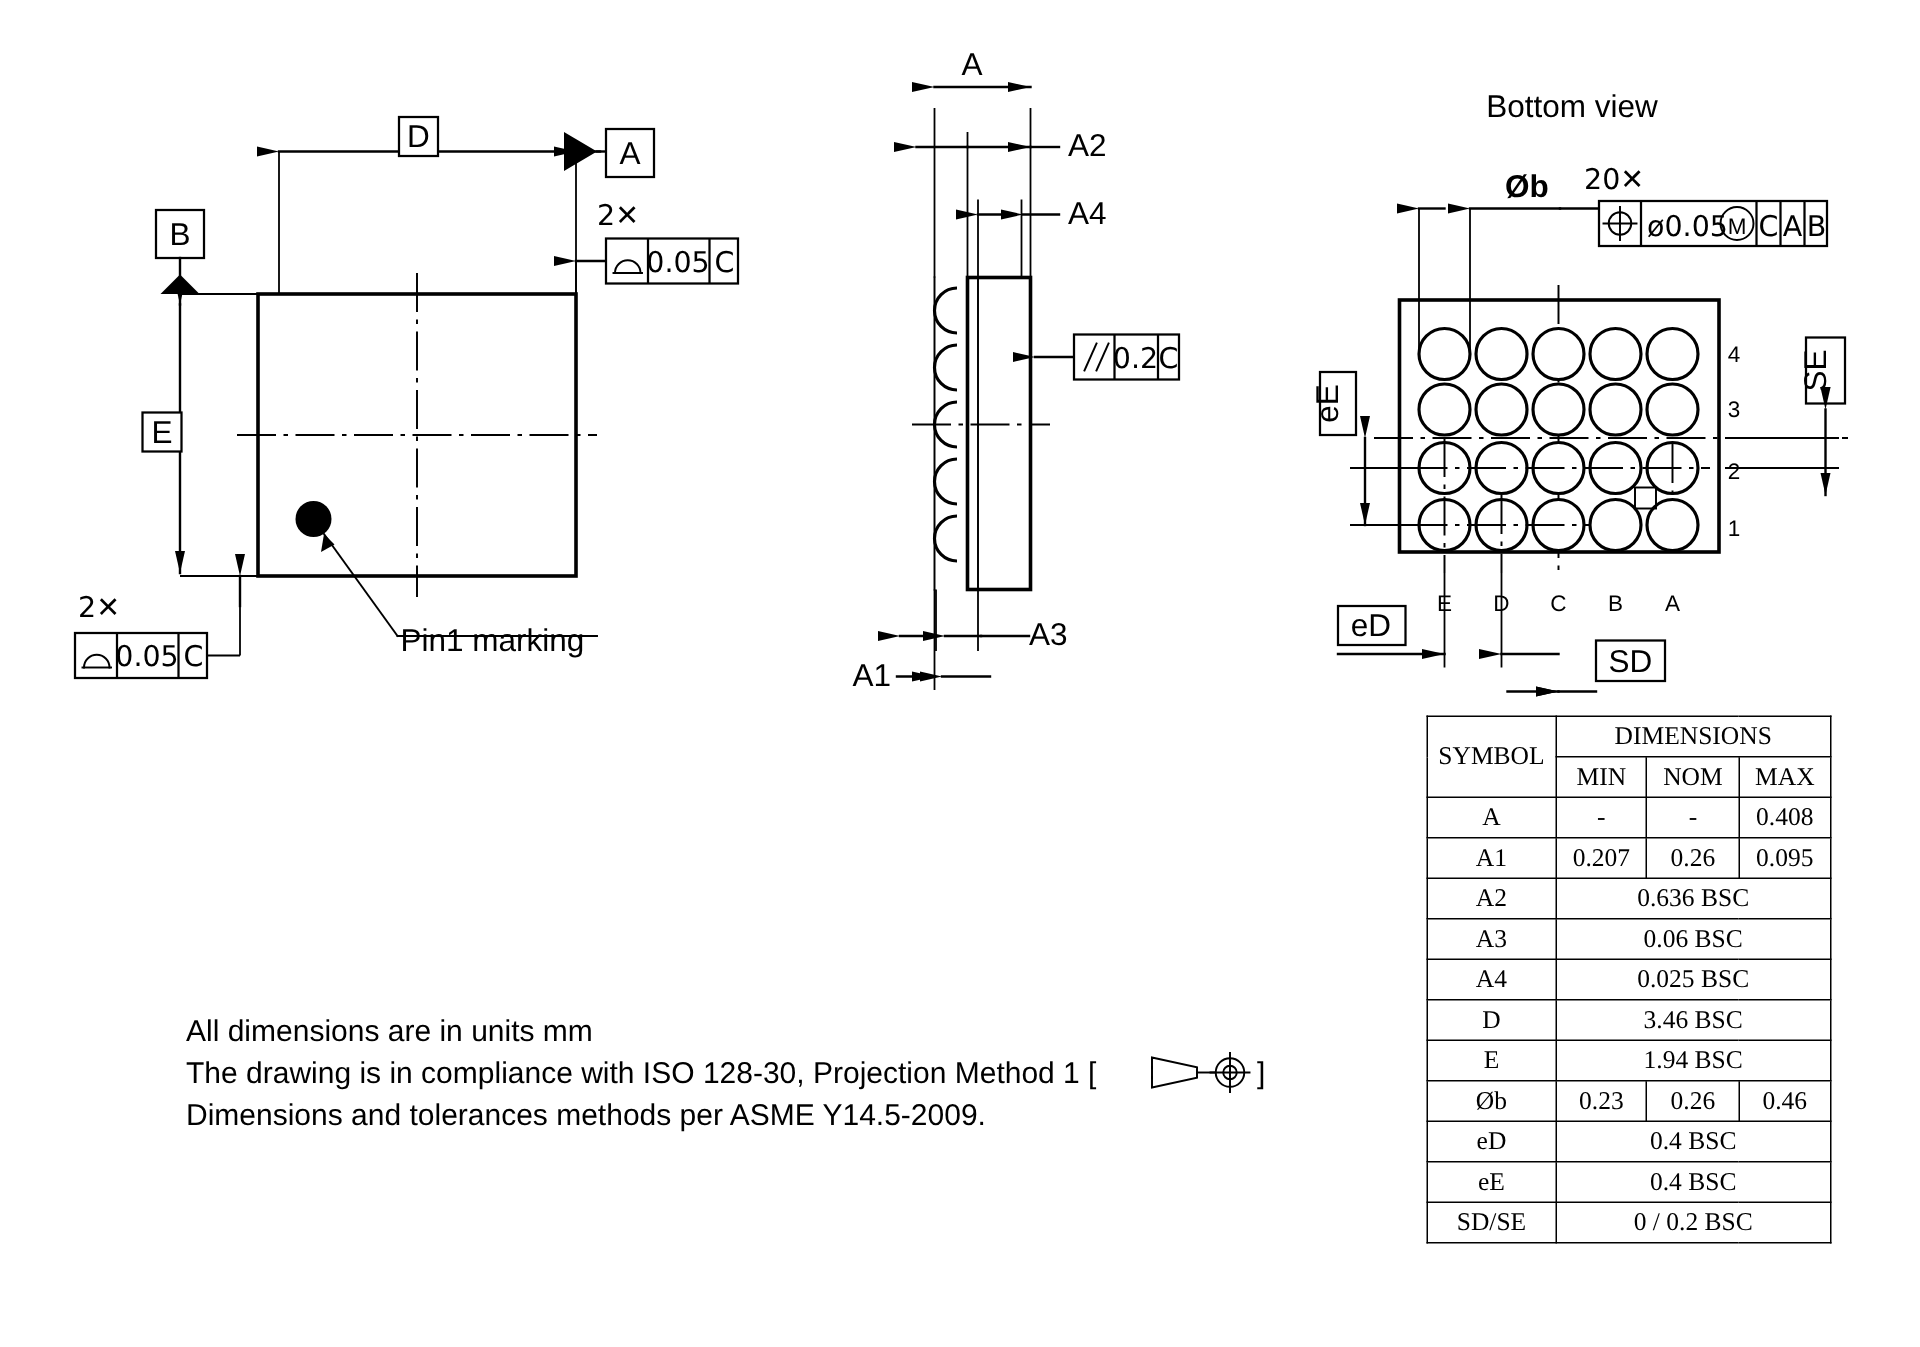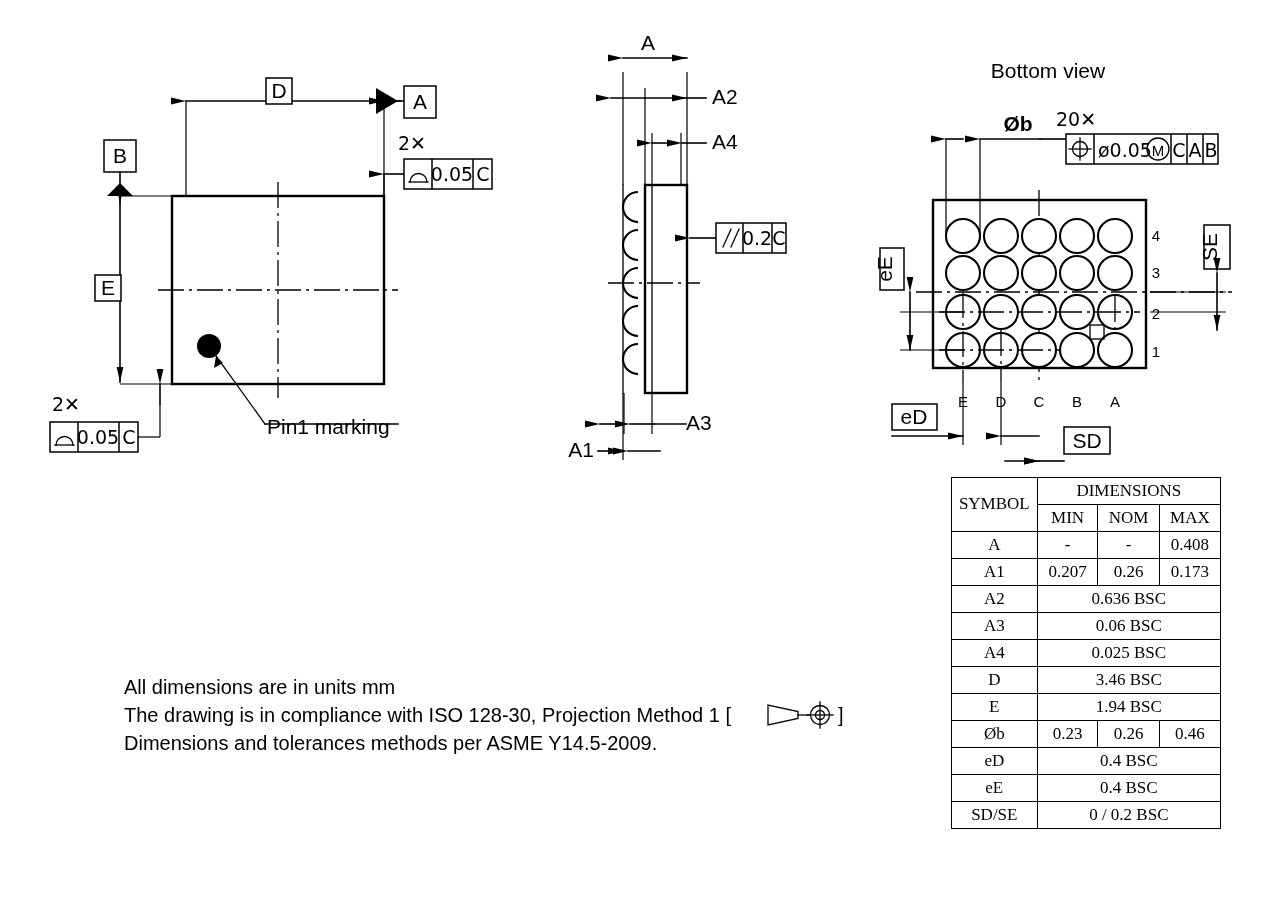--- a/index.html
+++ b/index.html
@@ -355,21 +355,21 @@
     <tr>
       <td>A</td>
       <td>-</td>
       <td>-</td>
       <td>0.408</td>
     </tr>
     <tr>
       <td>A1</td>
       <td>0.207</td>
       <td>0.26</td>
-      <td>0.173</td>
+      <td>0.095</td>
     </tr>
     <tr>
       <td>A2</td>
       <td colspan="3">0.636 BSC</td>
     </tr>
     <tr>
       <td>A3</td>
       <td colspan="3">0.06 BSC</td>
     </tr>
     <tr>

